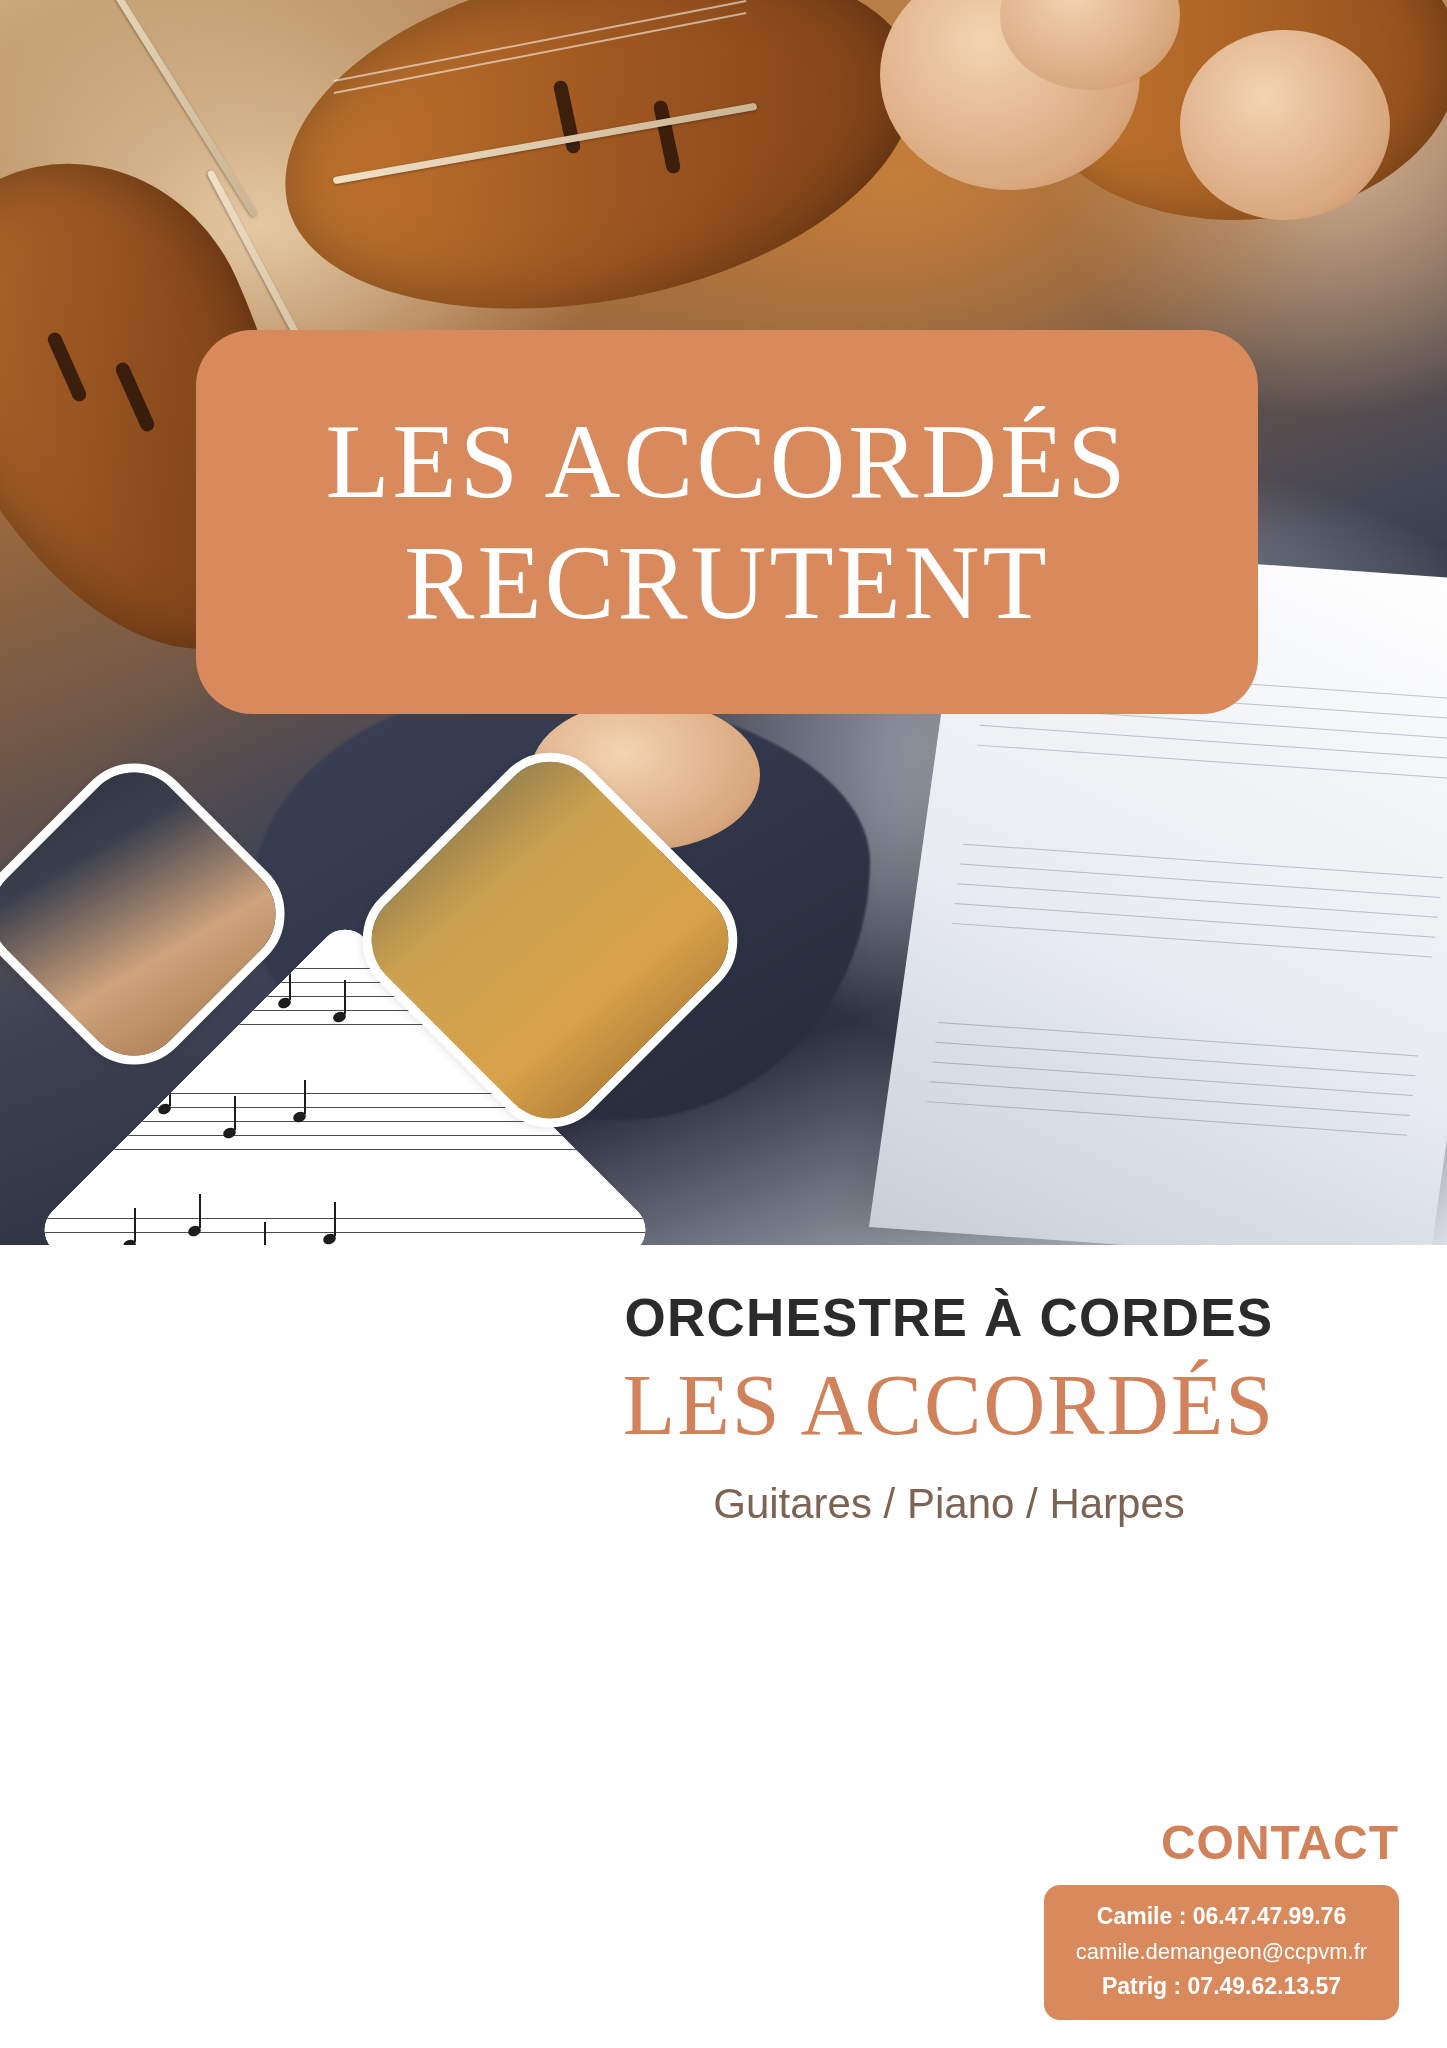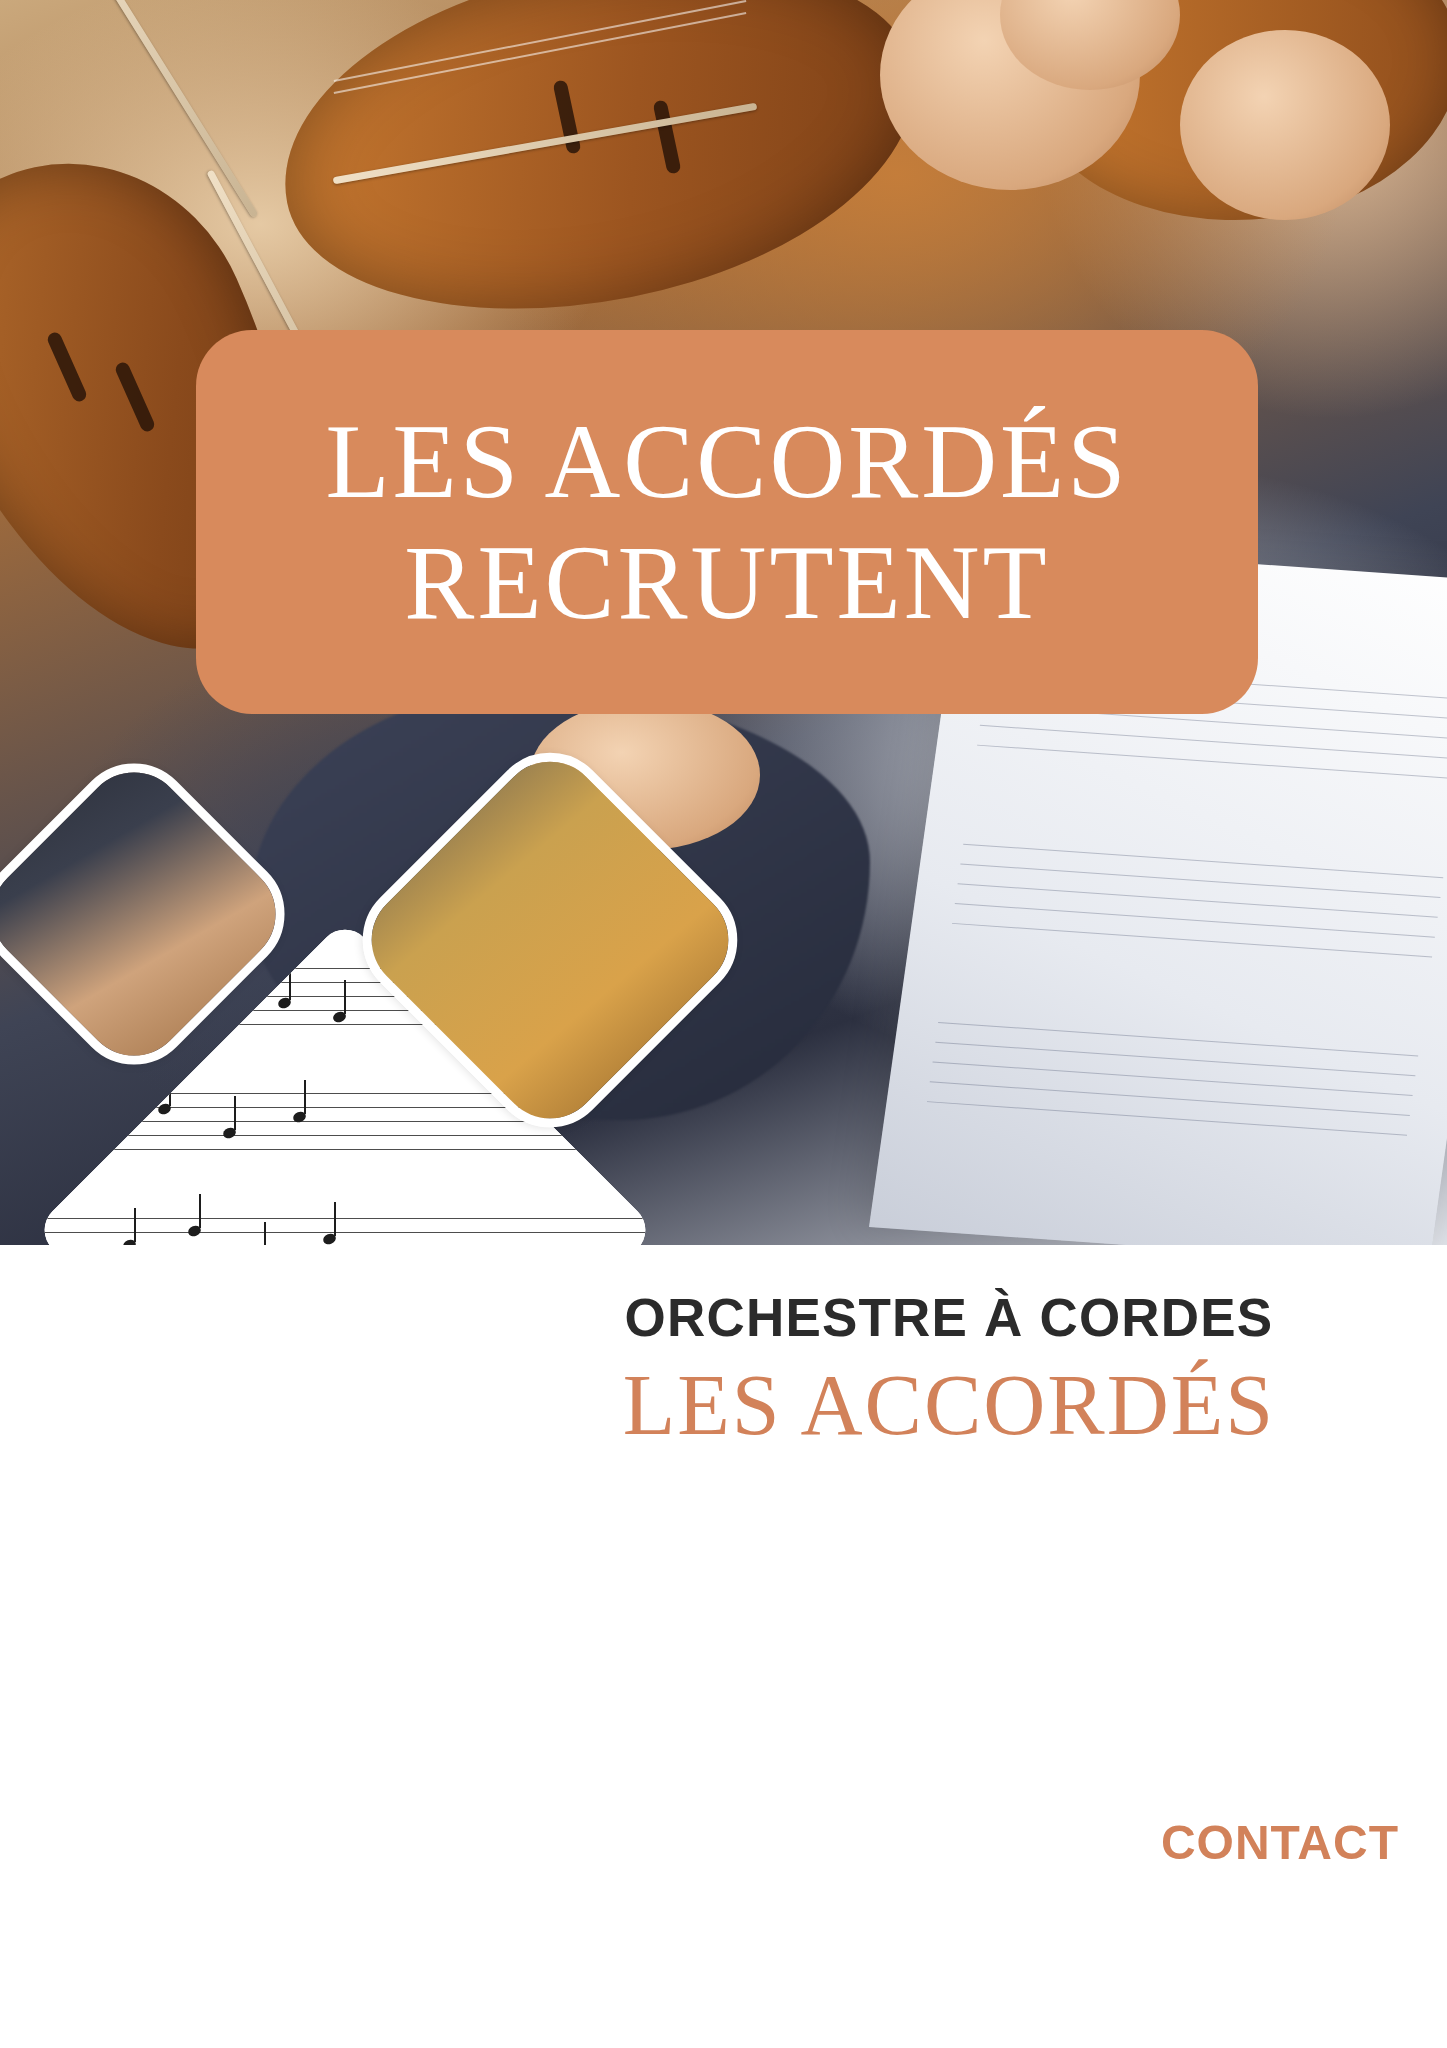--- a/index.html
+++ b/index.html
@@ -381,20 +381,26 @@
   <div class="diamond d3">
     <div class="inner"></div>
   </div>
 
   <div class="lower">
 
     <div class="heading-block">
       <div class="orchestre">ORCHESTRE À CORDES</div>
       <div class="accordes-big">LES ACCORDÉS</div>
       <div class="instruments">
+        <div>Guitares / Piano / Harpes</div>
       </div>
     </div>
 
     <div class="contact-title">CONTACT</div>
+    <div class="contact-card">
+      <div>Camile : 06.47.47.99.76</div>
+      <div class="mail">camile.demangeon@ccpvm.fr</div>
+      <div>Patrig : 07.49.62.13.57</div>
+    </div>
 
 
   </div>
 </div>
 
 </body></html>

